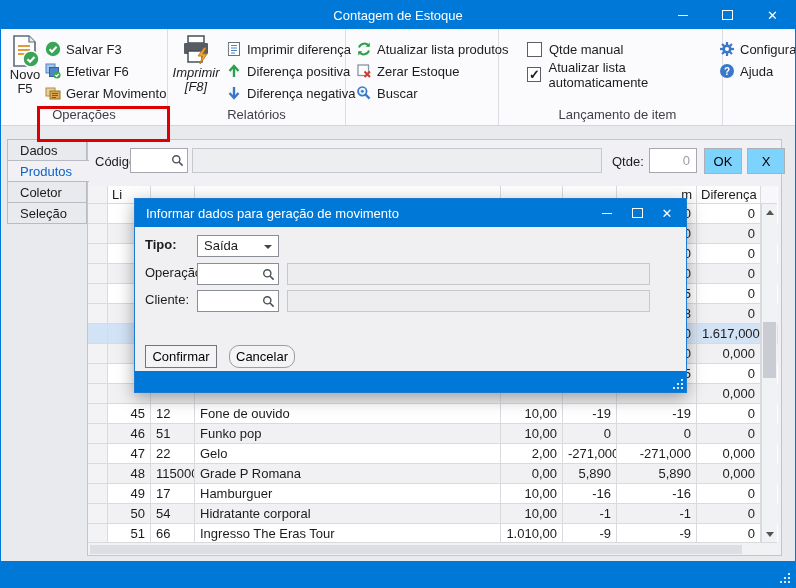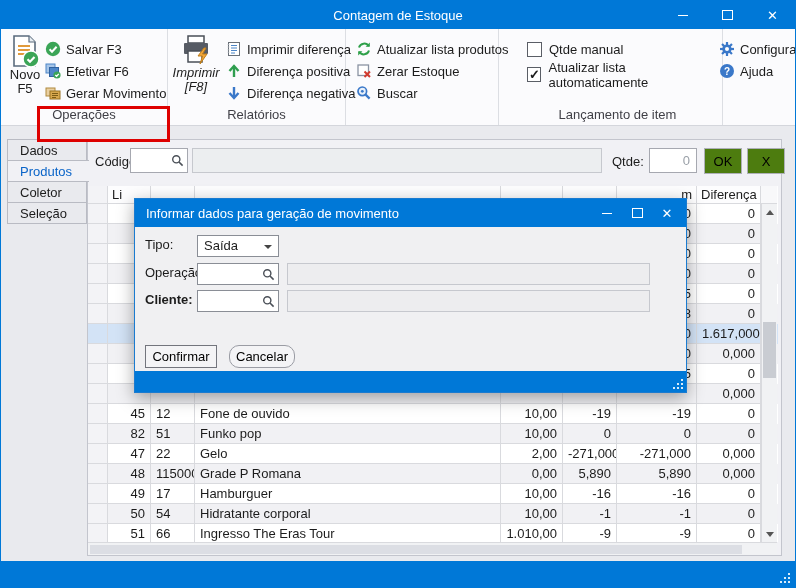--- a/index.html
+++ b/index.html
@@ -36,21 +36,21 @@
   
   .panel{position:absolute;left:86px;top:138px;width:695px;height:417px;background:#f1f1f5;
          border:1px solid #c3c5cd;box-sizing:border-box;z-index:1;}
   .ebar-label{position:absolute;top:14px;}
   .esearch{position:absolute;left:42px;top:8px;width:58px;height:25px;background:#fff;border:1px solid #a6a8b0;box-sizing:border-box;}
   .esearch input{position:absolute;left:2px;top:2px;width:36px;height:19px;border:none;outline:none;font:13px "Liberation Sans",sans-serif;background:transparent;}
   .mag{position:absolute;right:3px;top:5px;}
   .eprod{position:absolute;left:104px;top:8px;width:410px;height:25px;background:#eceef0;border:1px solid #c6c8ce;box-sizing:border-box;}
   .eqtde{position:absolute;left:561px;top:8px;width:48px;height:25px;border:1px solid #a6a8b0;box-sizing:border-box;
          text-align:right;color:#9aa0a8;font:13px "Liberation Sans",sans-serif;padding:0 6px;background:#fff;}
-  .ebtn{position:absolute;top:8px;height:26px;background:#4d7c0f;border:1px solid #aeb0b8;font:13px "Liberation Sans",sans-serif;cursor:default;}
+  .ebtn{position:absolute;top:8px;height:26px;background:#7dd3fc;border:1px solid #aeb0b8;font:13px "Liberation Sans",sans-serif;cursor:default;}
   
   .gridwrap{position:absolute;left:0;top:46px;width:690px;height:369px;}
   .ghead{display:flex;background:#fdfdfe;}
   .hcell{height:18px;line-height:17px;box-sizing:border-box;border-right:1px solid #d9dade;border-bottom:1px solid #d9dade;
          padding:0 4px;overflow:hidden;white-space:nowrap;}
   .gbody{height:338px;overflow:hidden;}
   .grow{display:flex;background:#fff;}
   .grow.alt{background:#f1f1f4;}
   .grow.sel{background:#d3e3f6;}
   .cell{height:20px;line-height:19px;box-sizing:border-box;border-right:1px solid #d9dade;border-bottom:1px solid #d9dade;
@@ -404,21 +404,21 @@
     <div class="cell c-linha num">45</div>
     <div class="cell c-cod">12</div>
     <div class="cell c-name">Fone de ouvido</div>
     <div class="cell c-c4 num">10,00</div>
     <div class="cell c-c5 num">-19</div>
     <div class="cell c-c6 num">-19</div>
     <div class="cell c-dif num">0</div>
   </div>
           <div class="grow alt">
     <div class="cell c-sel"></div>
-    <div class="cell c-linha num">82</div>
+    <div class="cell c-linha num">46</div>
     <div class="cell c-cod">51</div>
     <div class="cell c-name">Funko pop</div>
     <div class="cell c-c4 num">10,00</div>
     <div class="cell c-c5 num">0</div>
     <div class="cell c-c6 num">0</div>
     <div class="cell c-dif num">0</div>
   </div>
           <div class="grow">
     <div class="cell c-sel"></div>
     <div class="cell c-linha num">47</div>
@@ -494,37 +494,37 @@
           </div>
         <div class="dbtn-win">
             <span class="glyph-max"></span>
           </div>
         <div class="dbtn-win">
             <span class="glyph-close">✕</span>
           </div>
       </div>
     </div>
 
-    <span class="dlabel" style="top:38px;">Tipo:</span>
+    <span class="dlabel" style="top:38px;font-weight:bold;">Tipo:</span>
     <div class="combo" style="top:36px;">
       <span>Saída</span>
       <span class="caret"></span>
     </div>
 
     <span class="dlabel" style="top:66px;">Operação:</span>
     <div class="dsearch" style="top:64px;">
       <input value="" style="">
       <svg class="mag" width="13" height="13" viewBox="0 0 13 13" style="top:4px;">
         <circle cx="5.3" cy="5.3" r="3.6" fill="none" stroke="#4a4f57" stroke-width="1.4"></circle>
         <path d="M8 8l3.6 3.6" stroke="#4a4f57" stroke-width="1.6" fill="none"></path>
       </svg>
     </div>
     <div class="dfield" style="top:64px;"><span></span></div>
 
-    <span class="dlabel" style="top:93px;font-weight:bold;">Cliente:</span>
+    <span class="dlabel" style="top:93px;">Cliente:</span>
     <div class="dsearch" style="top:91px;">
       <input value="" style="">
       <svg class="mag" width="13" height="13" viewBox="0 0 13 13" style="top:4px;">
         <circle cx="5.3" cy="5.3" r="3.6" fill="none" stroke="#4a4f57" stroke-width="1.4"></circle>
         <path d="M8 8l3.6 3.6" stroke="#4a4f57" stroke-width="1.6" fill="none"></path>
       </svg>
     </div>
     <div class="dfield" style="top:91px;"><span></span></div>
 
     <button class="dbtn primary" style="left:10px;width:72px;">Confirmar</button>

